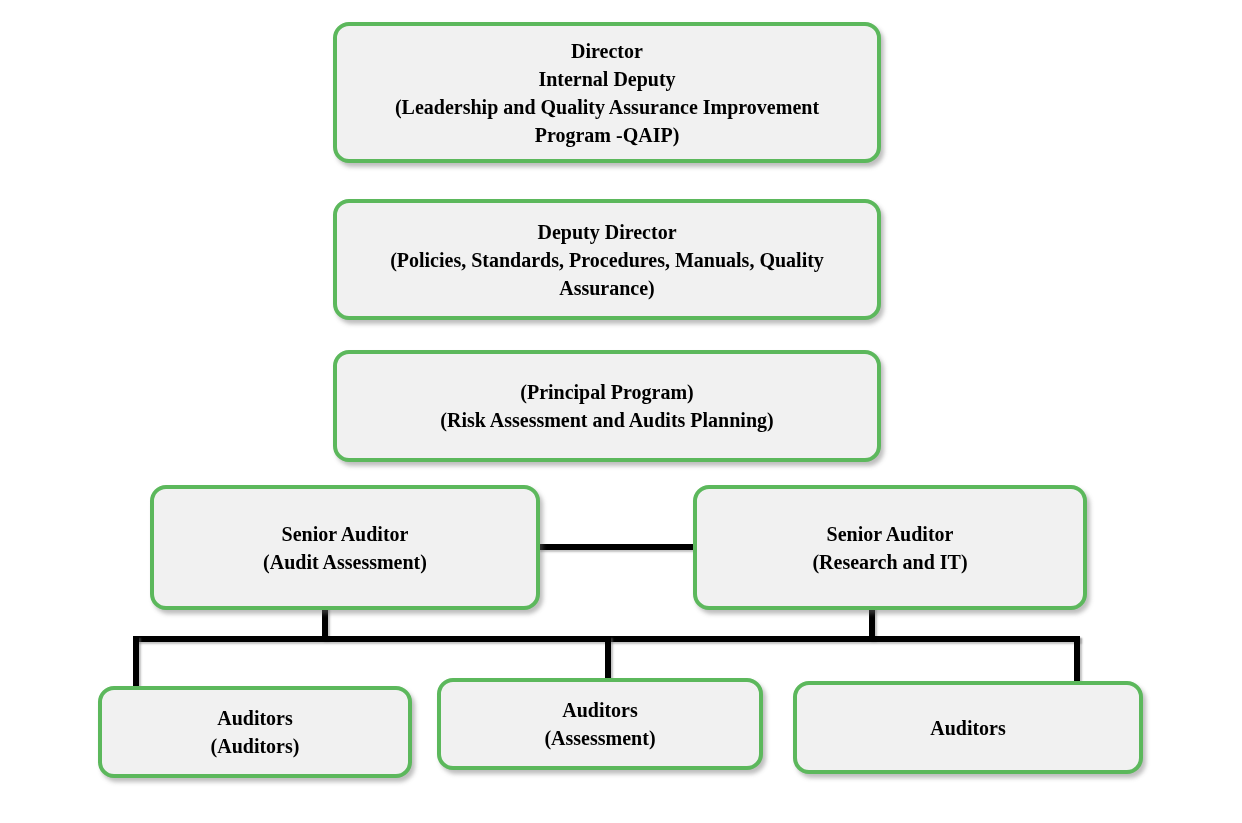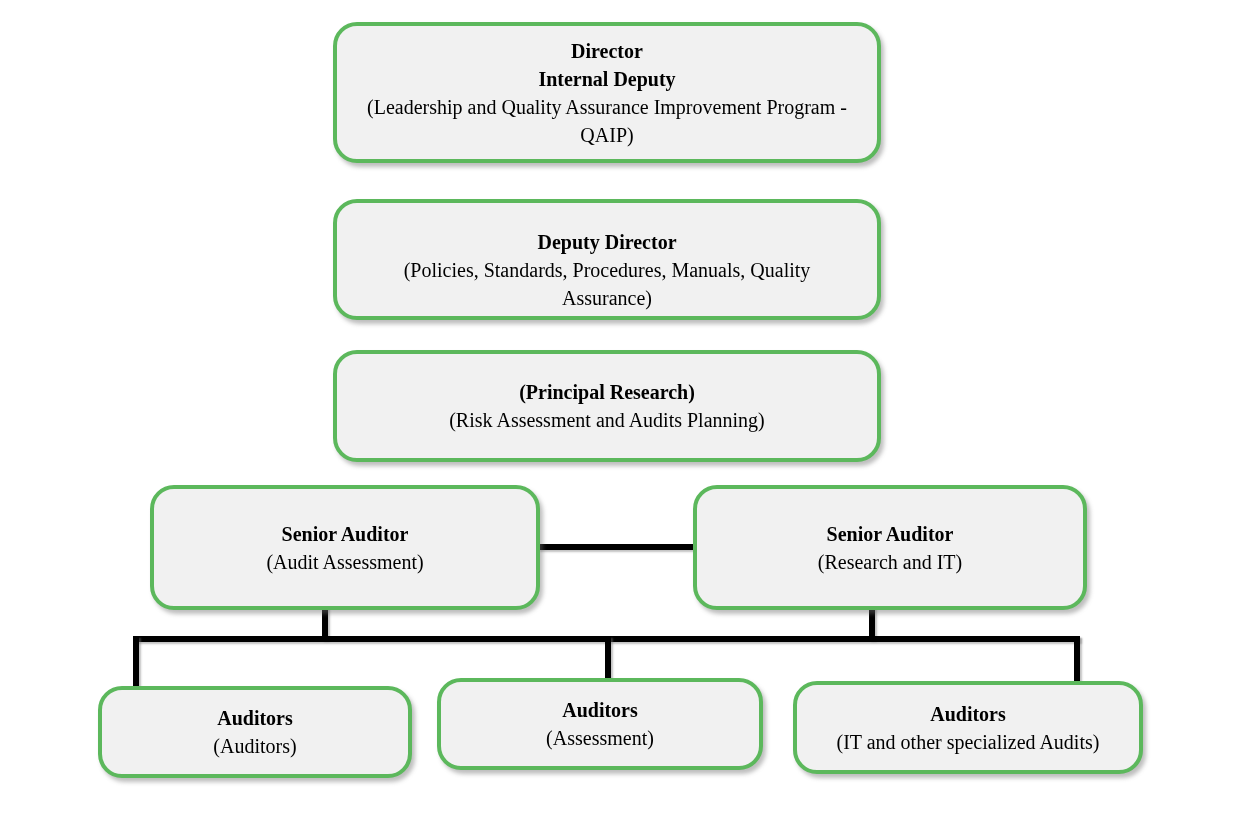--- a/index.html
+++ b/index.html
@@ -28,37 +28,37 @@
   .c-senior-right-drop{left:869px;top:606px;width:6px;height:34px;}
   .c-bus{left:133px;top:636px;width:947px;height:6px;}
   .c-drop-financial{left:133px;top:636px;width:6px;height:54px;}
   .c-drop-performance{left:605px;top:636px;width:6px;height:46px;}
   .c-drop-it{left:1074px;top:636px;width:6px;height:49px;}
   
   .node{
     position:absolute;
     background:var(--node-fill);
     border:4px solid var(--node-border);
-    border-radius:24px;
+    border-radius:16px;
     box-shadow:3px 4px 4px rgba(110,110,110,.45);
     display:flex;
     flex-direction:column;
     justify-content:center;
     align-items:center;
     text-align:center;
     color:#000;
     font-size:20px;
     line-height:28px;
     padding:4px 22px;
   }
   .node .t{font-weight:bold;}
-  .node .s{font-weight:normal;}
+  .node .s{font-weight:bold;}
   .n-director{left:333px;top:22px;width:548px;height:141px;}
   .n-director .s{max-width:500px;}
-  .n-deputy{left:333px;top:199px;width:548px;height:121px;justify-content:flex-end;}
+  .n-deputy{left:333px;top:199px;width:548px;height:121px;}
   .n-deputy .s{max-width:500px;}
   .n-assistant{left:333px;top:350px;width:548px;height:112px;}
   .n-senior-left{left:150px;top:485px;width:390px;height:125px;}
   .n-senior-right{left:693px;top:485px;width:394px;height:125px;}
   .n-aud-financial{left:98px;top:686px;width:314px;height:92px;}
   .n-aud-performance{left:437px;top:678px;width:326px;height:92px;}
   .n-aud-it{left:793px;top:681px;width:350px;height:93px;}
 </style>
 </head>
 <body>
@@ -78,21 +78,21 @@
     <div class="t">Internal Deputy</div>
     <div class="s">(Leadership and Quality Assurance Improvement Program -QAIP)</div>
   </div>
 
   <div class="node n-deputy">
     <div class="t">Deputy Director</div>
     <div class="s">(Policies, Standards, Procedures, Manuals, Quality Assurance)</div>
   </div>
 
   <div class="node n-assistant">
-    <div class="t">(Principal Research)</div>
+    <div class="t">(Principal Program)</div>
     <div class="s">(Risk Assessment and Audits Planning)</div>
   </div>
 
   <div class="node n-senior-left">
     <div class="t">Senior Auditor</div>
     <div class="s">(Audit Assessment)</div>
   </div>
   <div class="node n-senior-right">
     <div class="t">Senior Auditor</div>
     <div class="s">(Research and IT)</div>
@@ -101,16 +101,15 @@
   <div class="node n-aud-financial">
     <div class="t">Auditors</div>
     <div class="s">(Auditors)</div>
   </div>
   <div class="node n-aud-performance">
     <div class="t">Auditors</div>
     <div class="s">(Assessment)</div>
   </div>
   <div class="node n-aud-it">
     <div class="t">Auditors</div>
-    <div class="s">(IT and other specialized Audits)</div>
   </div>
 
 </div>
 
 </body></html>

